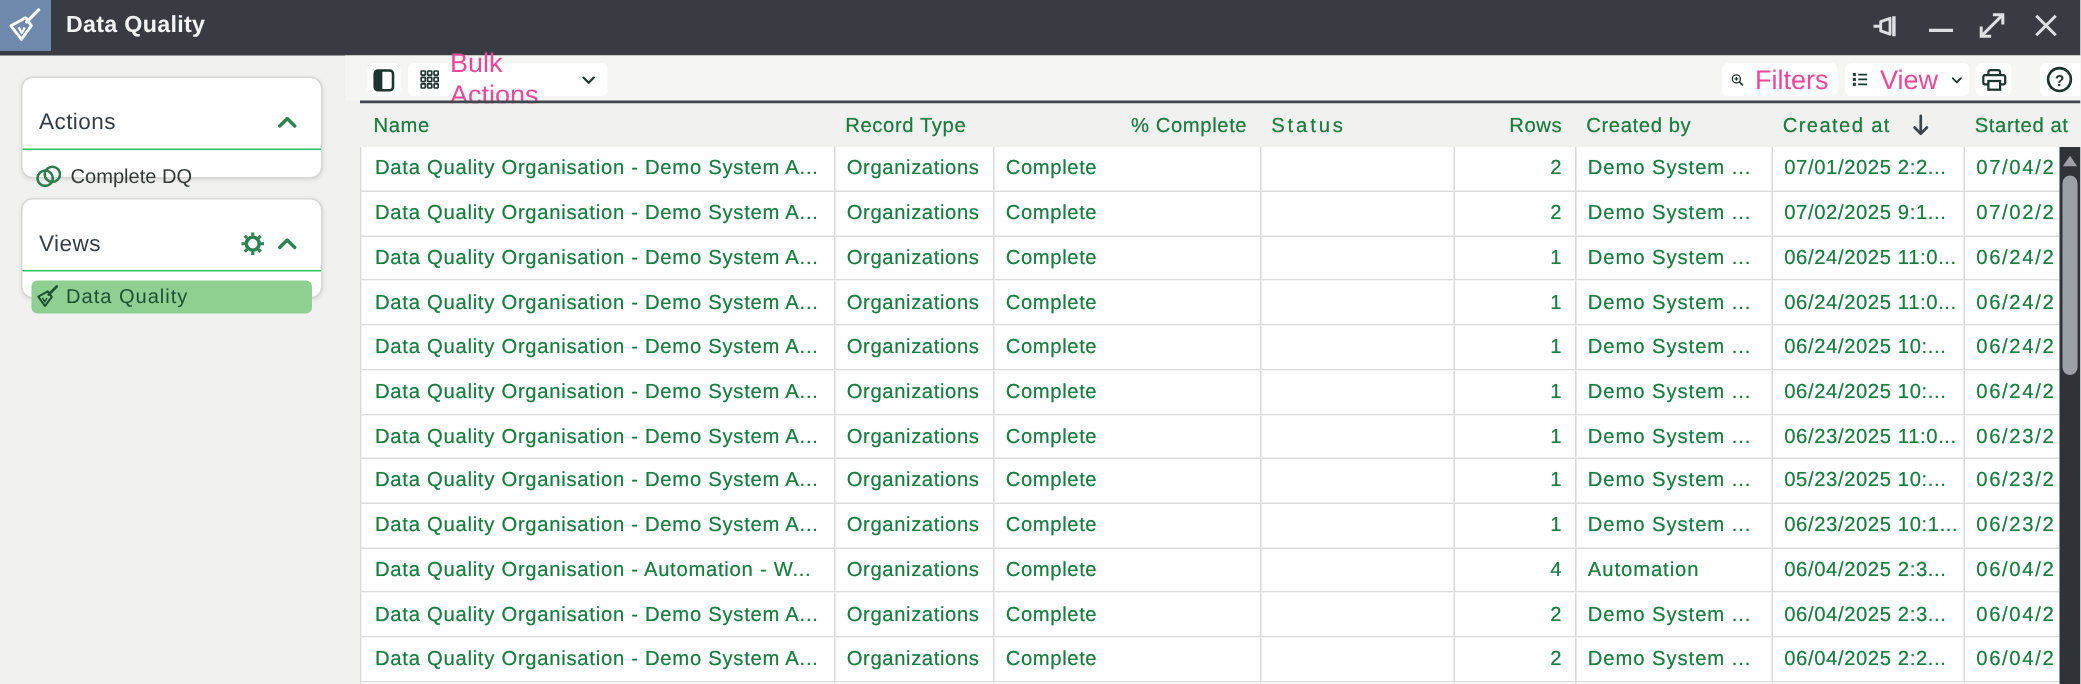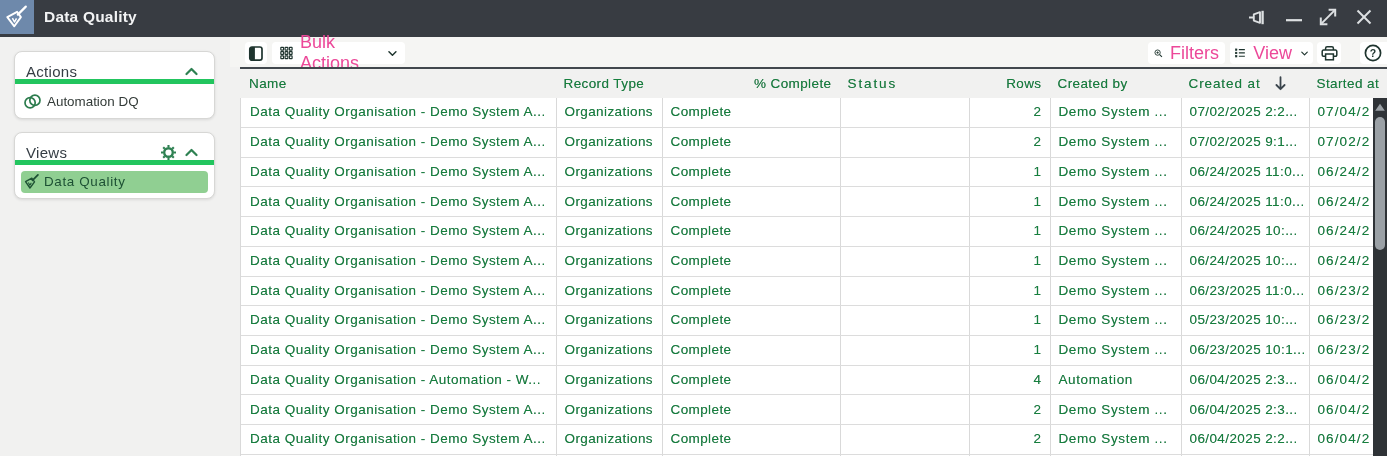--- a/index.html
+++ b/index.html
@@ -11,21 +11,21 @@
   #titlebar { left:0; top:0; width:1387px; height:37px; background:#383c42; }
   #appicon { left:0; top:0; width:34px; height:34px; background:#6e89ab; display:flex; align-items:center; justify-content:center; }
   #title { left:44px; top:0; height:34px; line-height:34px; color:#f2f3f4; font-size:15.5px; font-weight:bold; letter-spacing:0.2px; }
 
   
   .tbtn { top:42px; height:22px; background:#ffffff; border-radius:4px; display:flex; align-items:center; }
   .tbtn span { font-size:18px; color:#ec4899; }
 
   
   .panel { left:14px; width:201px; background:#fff; border:1px solid #d7d7d5; border-radius:8px; box-shadow:0 1px 3px rgba(0,0,0,0.10); }
-  .ptitle { height:32px; display:flex; align-items:center; padding:12px 11px 0 11px; border-bottom:5px solid #22c55e; }
+  .ptitle { height:48px; display:flex; align-items:center; padding:12px 11px 0 11px; border-bottom:1px solid #22c55e; }
   .ptitle .txt { font-size:15px; color:#353d44; flex:1 1 auto; letter-spacing:0.3px; }
 
   
   #thead-border { left:240px; top:67px; width:1147px; height:2px; background:#41474d; }
   .grid { display:grid; grid-template-columns:315.5px 106px 178px 129px 81px 131px 128px 1fr; }
   #thead { left:240px; top:69px; width:1147px; height:28.5px; background:#f1f1f0; color:#15803d; font-size:13.5px; letter-spacing:0.4px; text-shadow:0 0 0.5px rgba(59,69,77,0.55); }
   #thead .c { display:flex; align-items:center; padding-left:8px; overflow:hidden; white-space:nowrap; }
   #thead .c.r { justify-content:flex-end; padding-right:8px; }
   #tbody { left:240px; top:98.2px; width:1133px; border-left:1px solid #d9d9d9; }
   .row { height:29.72px; background:#fff; border-bottom:1px solid #dcdcdc; color:#15803d; font-size:13.5px; letter-spacing:0.4px; padding-bottom:0; text-shadow:0 0 0.5px rgba(62,76,88,0.55); }
@@ -152,21 +152,21 @@
       <path d="M1.5 7 L6.5 2 L11.5 7" stroke="#2e8152" stroke-width="2.2" fill="none" stroke-linecap="round" stroke-linejoin="round"></path>
     </svg>
   </div>
   <div style="height:34px;display:flex;align-items:center;padding:0 9px;">
     <svg width="17" height="15" viewBox="0 0 17 15" style="margin-right:6px;">
       <g stroke="#2c7c4d" stroke-width="1.7" fill="none">
         <circle cx="6.1" cy="8.8" r="5.1"></circle>
         <circle cx="10.9" cy="6.2" r="5.1"></circle>
       </g>
     </svg>
-    <span style="font-size:13.4px;color:#333b38;">Automation DQ</span>
+    <span style="font-size:13.4px;color:#333b38;">Complete DQ</span>
   </div>
 </div>
 
 <div class="abs panel" style="top:131.5px;height:67px;">
   <div class="ptitle">
     <span class="txt">Views</span>
     <svg width="17" height="17" viewBox="0 0 17 17" style="margin-right:8px;">
       <g stroke="#2e8152" fill="none">
         <circle cx="8.5" cy="8.5" r="4.3" stroke-width="2.4"></circle>
         <path d="M8.5 1 V3.2 M8.5 13.8 V16 M1 8.5 H3.2 M13.8 8.5 H16 M3.2 3.2 L4.75 4.75 M12.25 12.25 L13.8 13.8 M13.8 3.2 L12.25 4.75 M4.75 12.25 L3.2 13.8" stroke-width="2.1"></path>
@@ -203,21 +203,21 @@
   <div class="c">Started at</div>
 </div>
 <div class="abs" id="tbody">
 <div class="row grid">
       <div class="c">Data Quality Organisation - Demo System A...</div>
       <div class="c">Organizations</div>
       <div class="c">Complete</div>
       <div class="c"></div>
       <div class="c r">2</div>
       <div class="c">Demo System ...</div>
-      <div class="c">07/02/2025 2:2...</div>
+      <div class="c">07/01/2025 2:2...</div>
       <div class="c">07/04/2</div>
     </div>
 <div class="row grid">
       <div class="c">Data Quality Organisation - Demo System A...</div>
       <div class="c">Organizations</div>
       <div class="c">Complete</div>
       <div class="c"></div>
       <div class="c r">2</div>
       <div class="c">Demo System ...</div>
       <div class="c">07/02/2025 9:1...</div>

